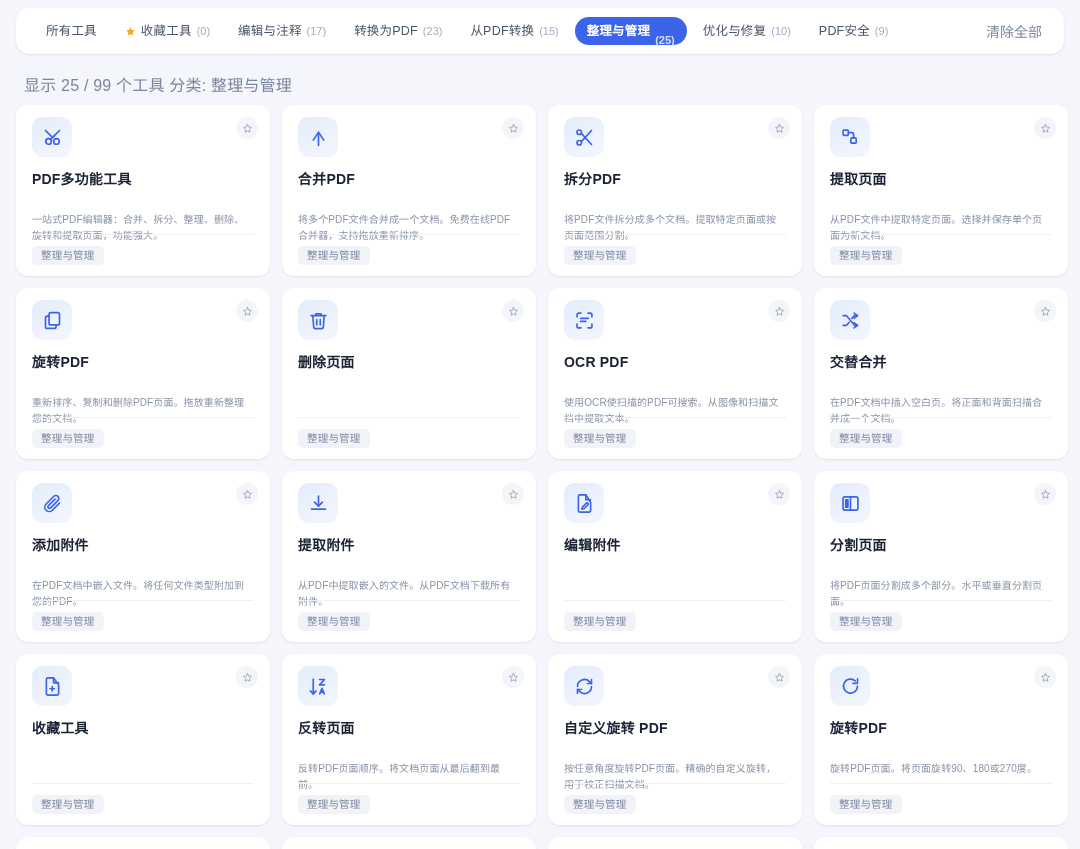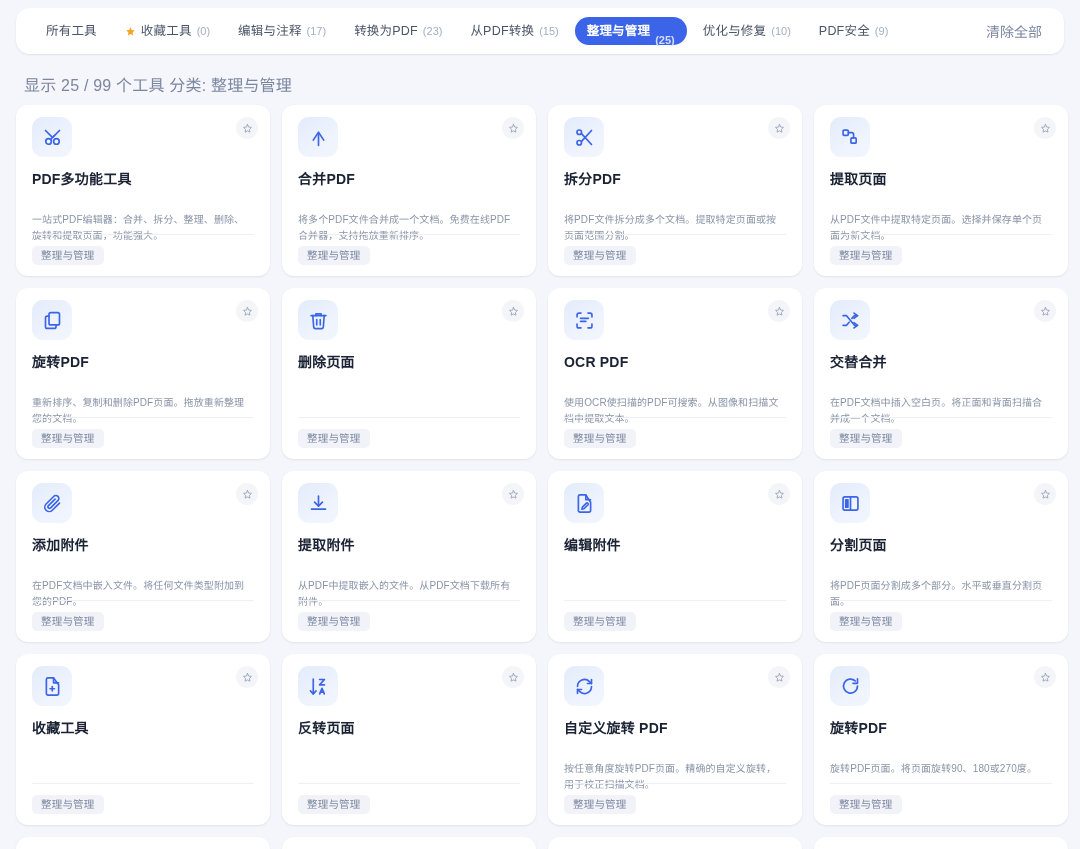--- a/index.html
+++ b/index.html
@@ -491,20 +491,21 @@
           </svg>
         </div>
         <button class="fav-btn">
           <span style="display: block; width: 11px; height: 11px;">
             <svg viewBox="0 0 24 24" fill="none" stroke="currentColor" stroke-width="2" stroke-linecap="round" stroke-linejoin="round">
               <path d="M12 3.2l2.6 5.6 6 .8-4.4 4.3 1.1 6.1L12 17.2 6.7 20l1.1-6.1L3.4 9.6l6-.8z"></path>
             </svg>
           </span>
         </button>
         <div class="card-title">反转页面</div>
+        <div class="card-desc">反转PDF页面顺序。将文档页面从最后翻到最前。</div>
         <div class="card-foot">
           <span class="chip">整理与管理</span>
         </div>
       </div>
       <div class="card">
         <div class="card-icon">
           <svg viewBox="0 0 24 24" fill="none" stroke="currentColor" stroke-width="1.9" stroke-linecap="round" stroke-linejoin="round">
             <path d="M20 12a8 8 0 0 1-13.7 5.6L4 15.4"></path>
             <path d="M4 12a8 8 0 0 1 13.7-5.6L20 8.6"></path>
             <path d="M20 4v4.6h-4.6"></path>

